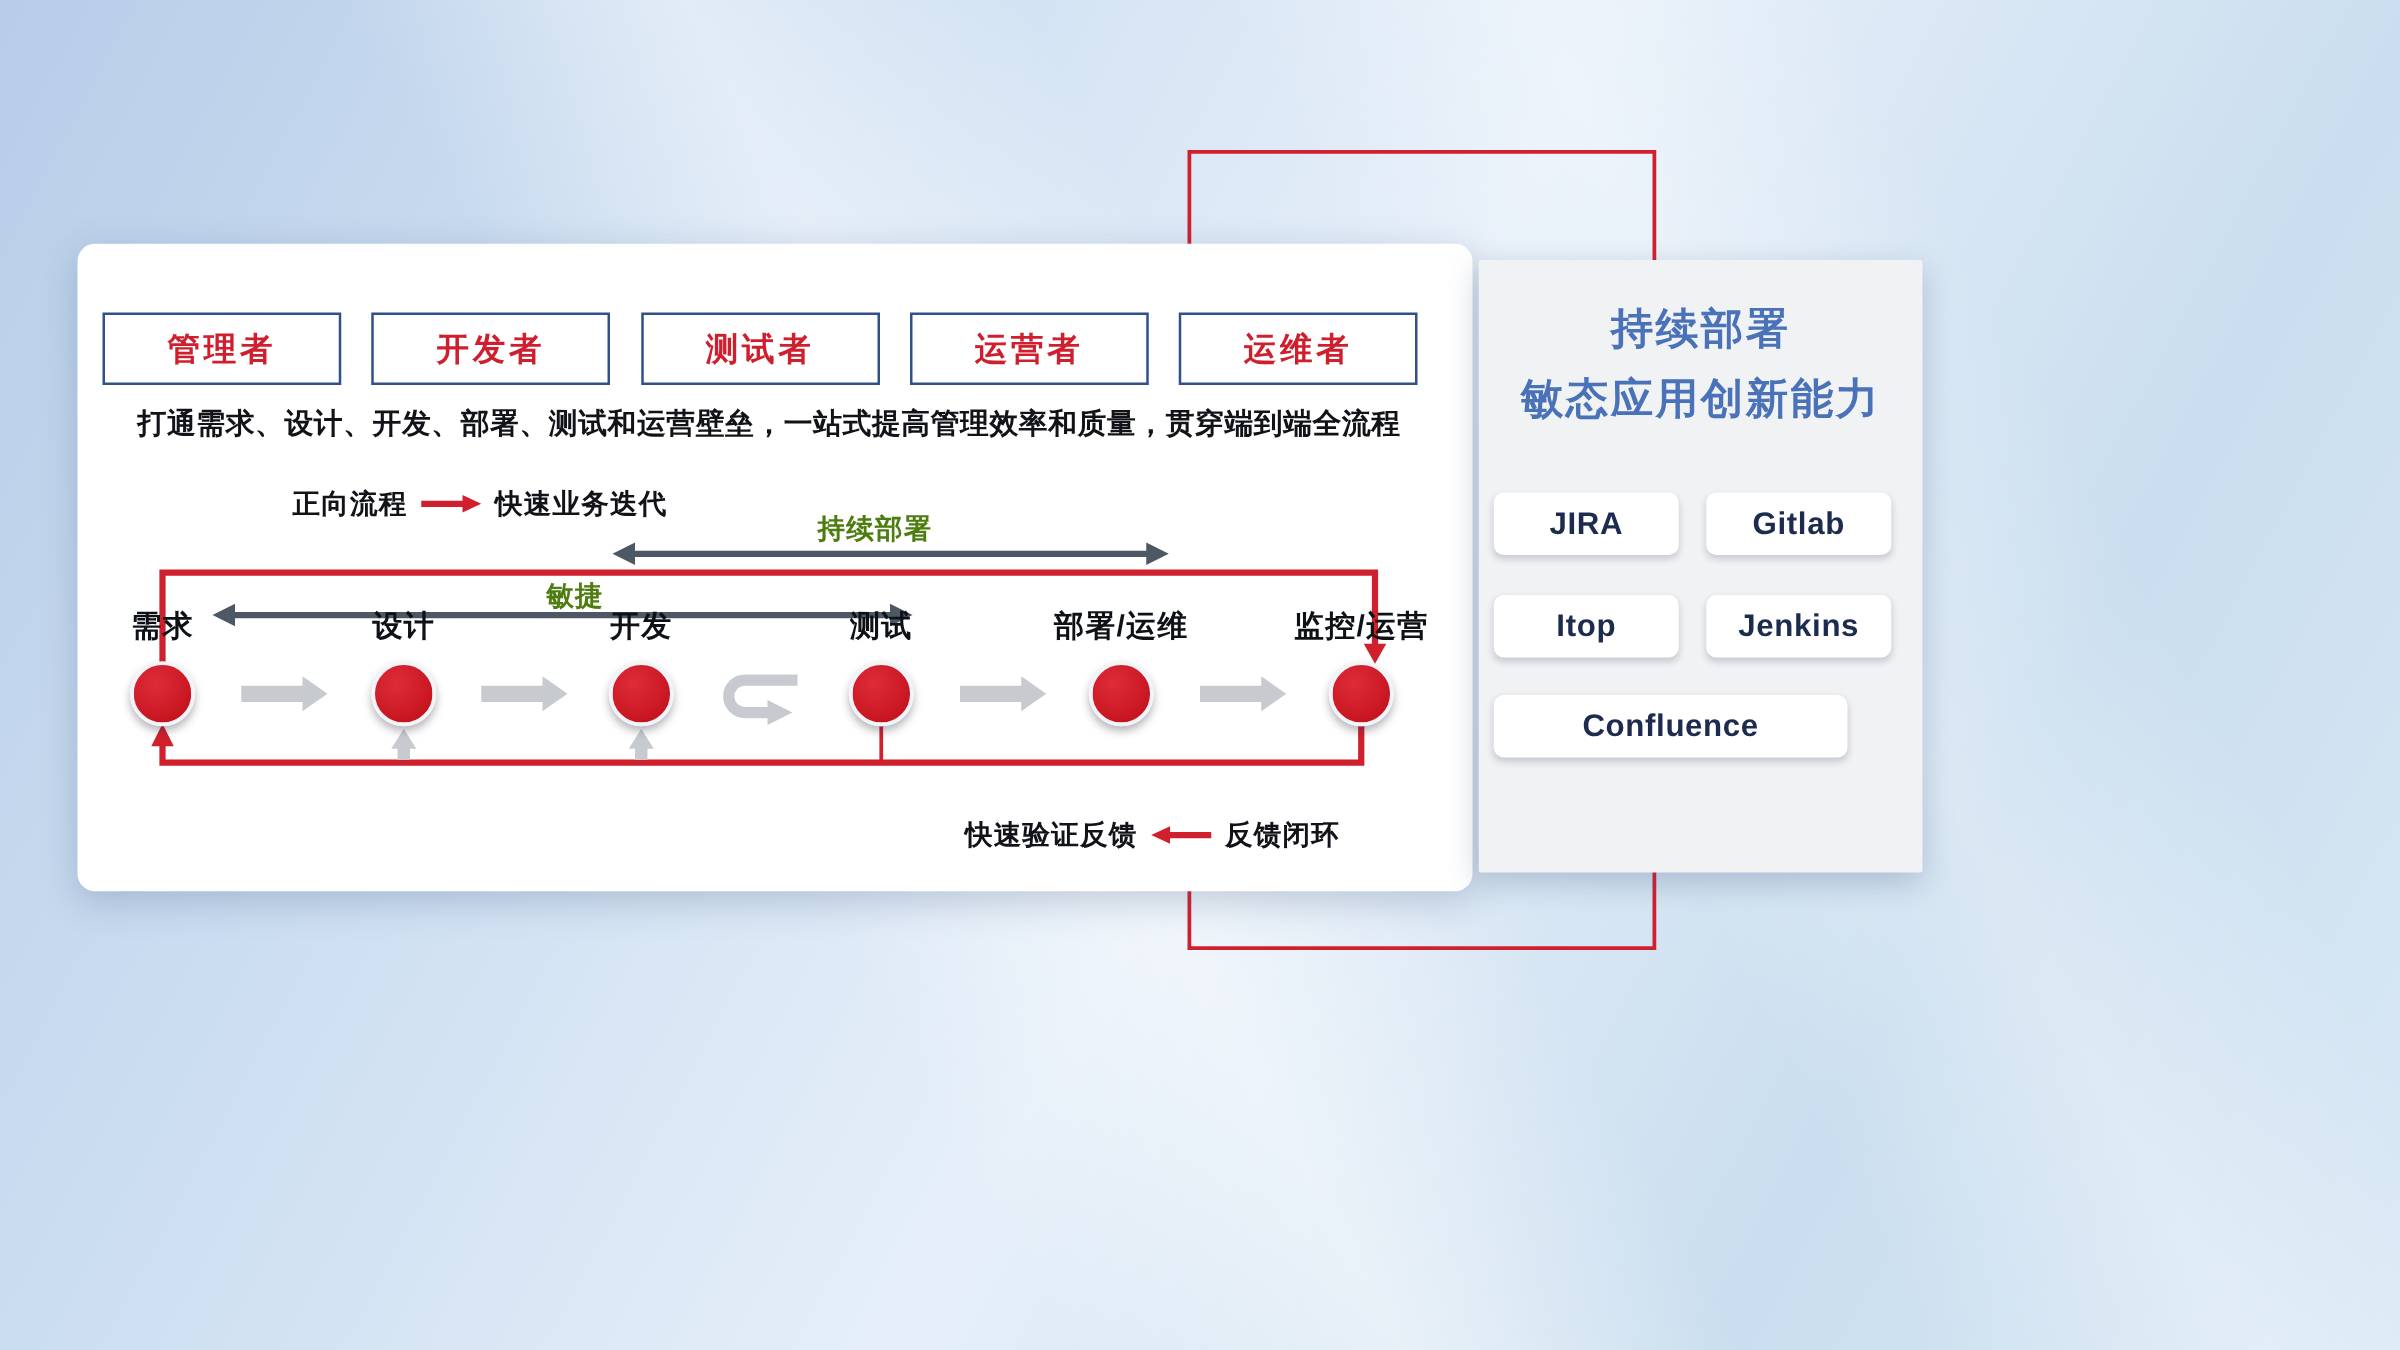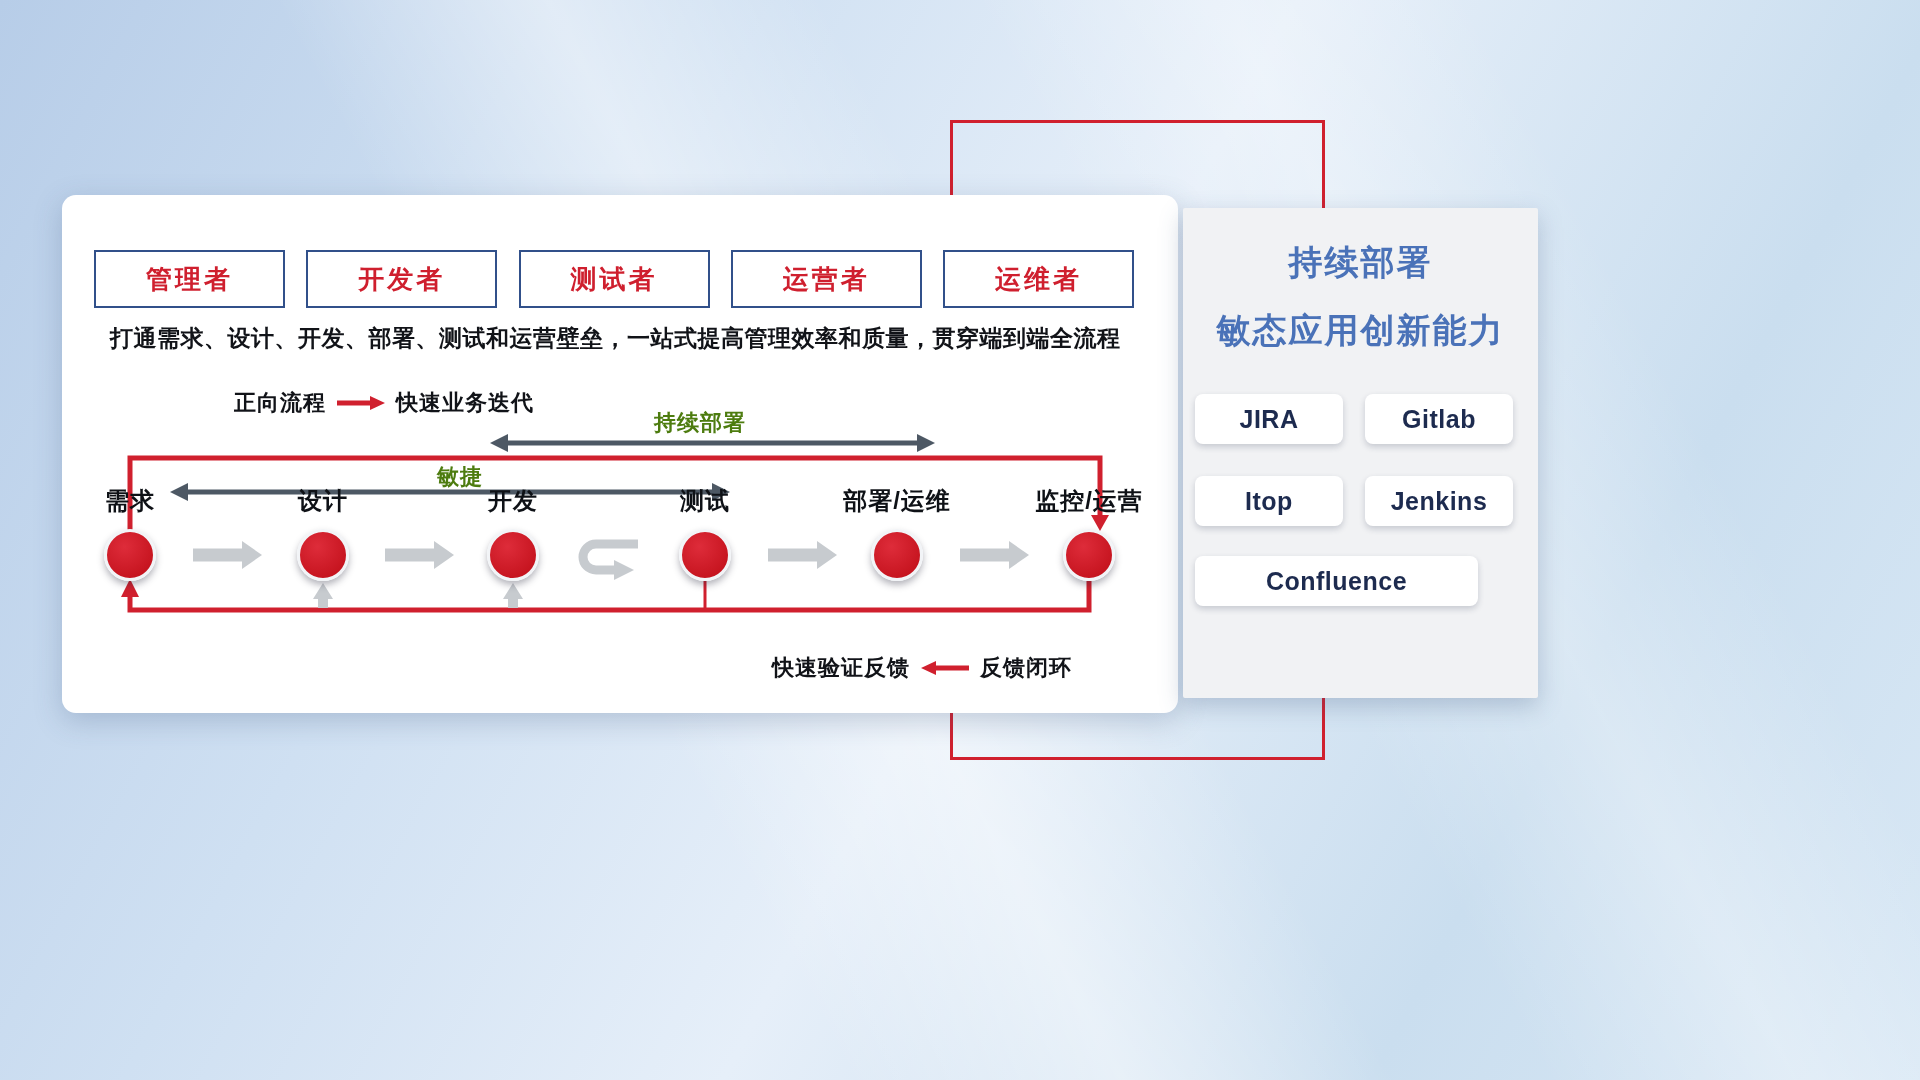--- a/index.html
+++ b/index.html
@@ -24,21 +24,21 @@
   }
 
   
   .card {
     position: absolute; left: 62px; top: 195px; width: 1116px; height: 518px;
     background: #ffffff; border-radius: 14px; z-index: 2;
     box-shadow: 0 8px 28px rgba(60, 85, 125, 0.25);
   }
 
   .roles {
-    position: absolute; left: 32px; right: 44px; top: 55px; height: 58px;
+    position: absolute; left: 20px; right: 44px; top: 55px; height: 58px;
     display: flex; justify-content: space-between;
   }
   .role-box {
     width: 191px; height: 58px; border: 2px solid #31508a; background: #fff;
     display: flex; align-items: center; justify-content: center;
   }
   .role-box span {
     color: #cf1f2e; font-size: 26px; font-weight: bold; letter-spacing: 3px;
   }
 
@@ -76,21 +76,21 @@
   .panel {
     position: absolute; left: 1183px; top: 208px; width: 355px; height: 490px;
     background: #f1f2f4; z-index: 3; border-radius: 2px;
     box-shadow: 0 8px 24px rgba(60, 85, 125, 0.28);
   }
   .panel-title {
     position: absolute; left: 0; width: 100%; text-align: center;
     color: #4a72b8; font-weight: bold; font-size: 34px; letter-spacing: 2px; white-space: nowrap;
   }
   .panel-title.t1 { top: 32px; }
-  .panel-title.t2 { top: 100px; }
+  .panel-title.t2 { top: 88px; }
   .tool {
     position: absolute; height: 50px; background: #ffffff; border-radius: 8px;
     display: flex; align-items: center; justify-content: center;
     box-shadow: 0 3px 6px rgba(30, 40, 70, 0.20);
     color: #1d2b4f; font-size: 25px; font-weight: bold; letter-spacing: 0.5px;
   }
   .tool.jira       { left: 12px;  top: 186px; width: 148px; }
   .tool.gitlab     { left: 182px; top: 186px; width: 148px; }
   .tool.itop       { left: 12px;  top: 268px; width: 148px; }
   .tool.jenkins    { left: 182px; top: 268px; width: 148px; }

